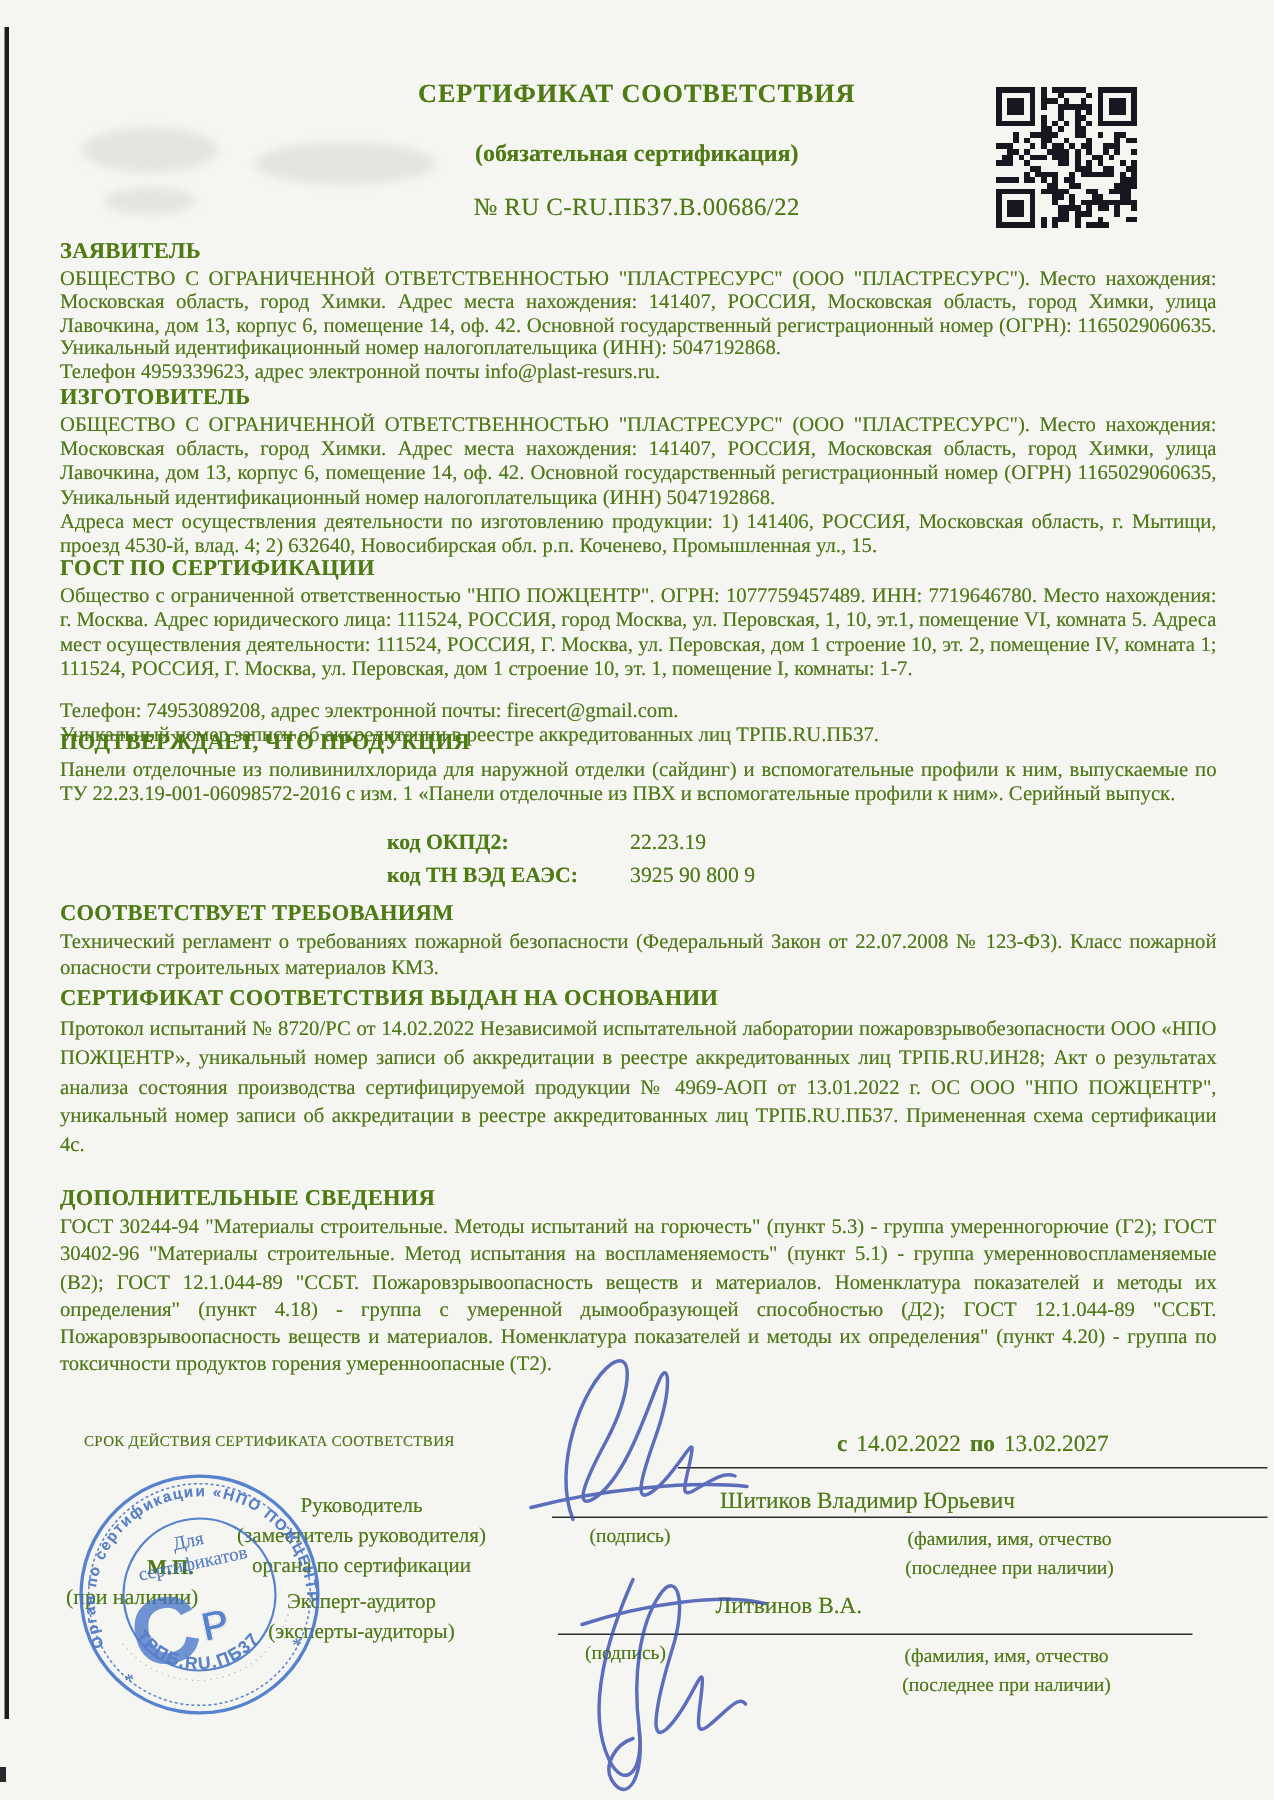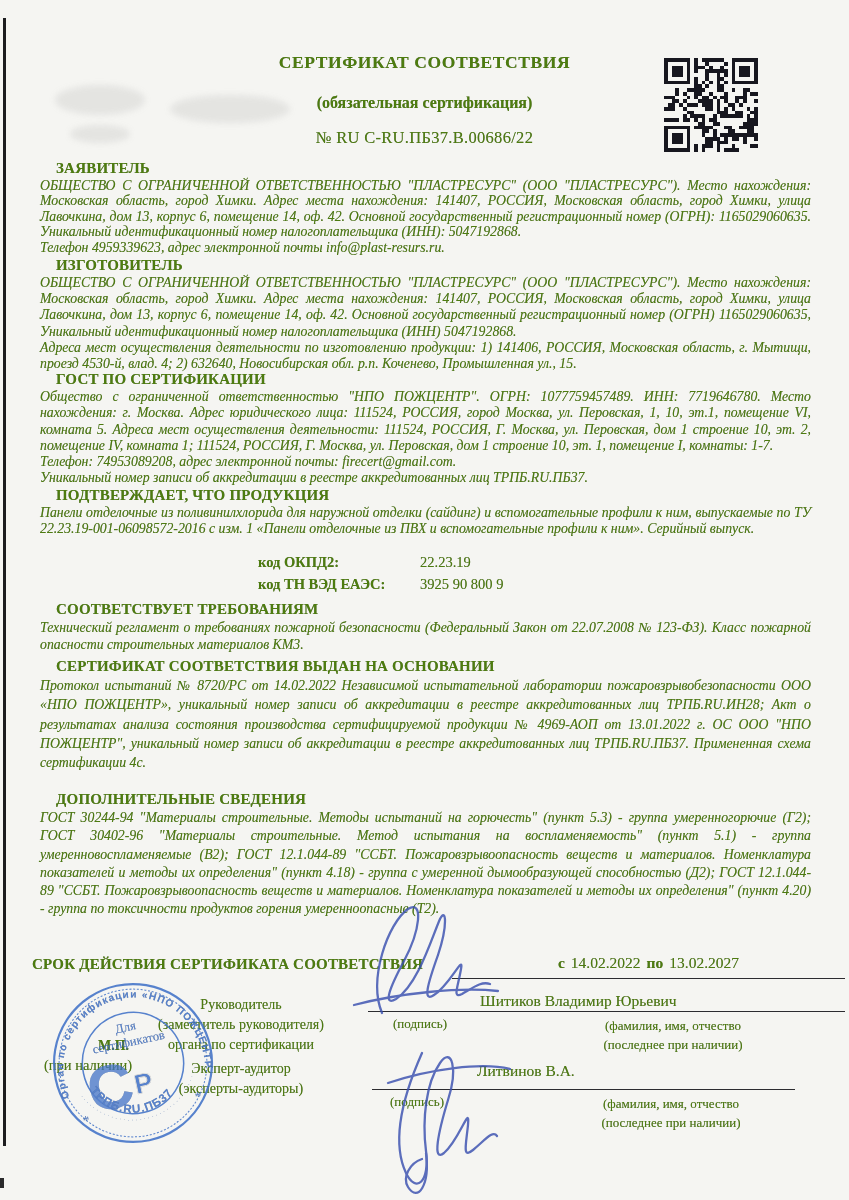--- a/index.html
+++ b/index.html
@@ -10,30 +10,30 @@
   .edge-left{position:absolute;left:3px;top:18px;width:3px;height:1128px;background:#1d1d1f;}
   .edge-tick{position:absolute;left:0;top:1178px;width:4px;height:10px;background:#2a2a2c;}
   .smudge{position:absolute;background:rgba(125,125,130,.14);filter:blur(3px);border-radius:50%;}
   
   .t1{position:absolute;left:0;top:52px;width:849px;text-align:center;font-size:17.5px;font-weight:bold;letter-spacing:.6px;}
   .t2{position:absolute;left:0;top:94px;width:849px;text-align:center;font-size:16px;font-weight:bold;}
   .t3{position:absolute;left:0;top:128px;width:849px;text-align:center;font-size:16.5px;letter-spacing:.3px;}
   .qr{position:absolute;left:664px;top:58px;width:94px;height:94px;}
   
   .sec{position:absolute;left:40px;width:771px;}
-  .sec h2{font-size:15px;line-height:16px;font-weight:bold;margin:0 0 2px 16px;letter-spacing:.2px;}
-  .sec p{margin:0;font-size:13.8px;text-align:justify;font-style:italic;}
+  .sec h2{font-size:15px;line-height:16px;font-weight:bold;margin:0 0 2px 0;letter-spacing:.2px;}
+  .sec p{margin:0;font-size:13.8px;text-align:justify;}
   .lh154 p{line-height:15.4px;} .lh162 p{line-height:16.2px;} .lh163 p{line-height:16.3px;}
   .lh160 p{line-height:16px;}  .lh170 p{line-height:17px;}  .lh193 p{line-height:19.3px;}
   .lh183 p{line-height:18.3px;}
   
   .code-label{position:absolute;left:258px;font-size:14.5px;font-weight:bold;}
   .code-value{position:absolute;left:420px;font-size:14.5px;}
   
-  .validity-head{position:absolute;left:32px;top:956px;font-size:15px;font-weight:bold;letter-spacing:.2px;}
+  .validity-head{position:absolute;left:56px;top:956px;font-size:10px;font-weight:normal;letter-spacing:.2px;}
   .validity-dates{position:absolute;left:452px;top:954px;width:393px;text-align:center;font-size:15.5px;}
   .validity-dates .lbl{font-weight:bold;}
   .validity-dates span{margin:0 3px;}
   .validity-line{position:absolute;left:452px;top:957px;width:393px;height:21px;border-bottom:1.5px solid #2c2c30;}
   
   .post1{position:absolute;left:150px;top:995px;width:182px;text-align:center;font-size:14px;line-height:20px;}
   .post2{position:absolute;left:150px;top:1059px;width:182px;text-align:center;font-size:14px;line-height:20px;}
   .sig-line1{position:absolute;left:368px;top:990px;width:477px;height:21px;border-bottom:1.4px solid #2c2c30;}
   .sig-line2{position:absolute;left:372px;top:1068px;width:423px;height:21px;border-bottom:1.4px solid #2c2c30;}
   .sig-name1{position:absolute;left:480px;top:992px;font-size:15.5px;}
@@ -297,21 +297,21 @@
 
   <section class="sec lh162" style="top:257px;">
     <h2>ИЗГОТОВИТЕЛЬ</h2>
     <p>ОБЩЕСТВО С ОГРАНИЧЕННОЙ ОТВЕТСТВЕННОСТЬЮ "ПЛАСТРЕСУРС" (ООО "ПЛАСТРЕСУРС"). Место нахождения: Московская область, город Химки. Адрес места нахождения: 141407, РОССИЯ, Московская область, город Химки, улица Лавочкина, дом 13, корпус 6, помещение 14, оф. 42. Основной государственный регистрационный номер (ОГРН) 1165029060635, Уникальный идентификационный номер налогоплательщика (ИНН) 5047192868.</p>
     <p>Адреса мест осуществления деятельности по изготовлению продукции: 1) 141406, РОССИЯ, Московская область, г. Мытищи, проезд 4530-й, влад. 4;  2) 632640, Новосибирская обл. р.п. Коченево, Промышленная ул., 15.</p>
   </section>
 
   <section class="sec lh163" style="top:371px;">
     <h2>ГОСТ ПО СЕРТИФИКАЦИИ</h2>
     <p>Общество с ограниченной ответственностью "НПО ПОЖЦЕНТР". ОГРН: 1077759457489. ИНН: 7719646780. Место нахождения: г. Москва. Адрес юридического лица: 111524, РОССИЯ, город Москва, ул. Перовская, 1, 10, эт.1, помещение VI, комната 5. Адреса мест осуществления деятельности: 111524, РОССИЯ, Г. Москва, ул. Перовская, дом 1 строение 10, эт. 2, помещение IV, комната 1; 111524, РОССИЯ, Г. Москва, ул. Перовская, дом 1 строение 10, эт. 1, помещение I, комнаты: 1-7.</p>
-    <p style="text-align:left;">Телефон: 74953089208, адрес электронной почты: firecert@gmail.com.</p>
+    <p style="text-align:left;margin-top:12px;">Телефон: 74953089208, адрес электронной почты: firecert@gmail.com.</p>
     <p style="text-align:left;">Уникальный номер записи об аккредитации в реестре аккредитованных лиц ТРПБ.RU.ПБ37.</p>
   </section>
 
   <section class="sec lh160" style="top:487px;">
     <h2>ПОДТВЕРЖДАЕТ, ЧТО ПРОДУКЦИЯ</h2>
     <p>Панели отделочные из поливинилхлорида для наружной отделки (сайдинг) и вспомогательные профили к ним, выпускаемые по ТУ 22.23.19-001-06098572-2016 с изм. 1 «Панели отделочные из ПВХ и вспомогательные профили к ним». Серийный выпуск.</p>
   </section>
 
   <div class="code-label" style="top:554px;">код ОКПД2:</div>
   <div class="code-value" style="top:554px;">22.23.19</div>

